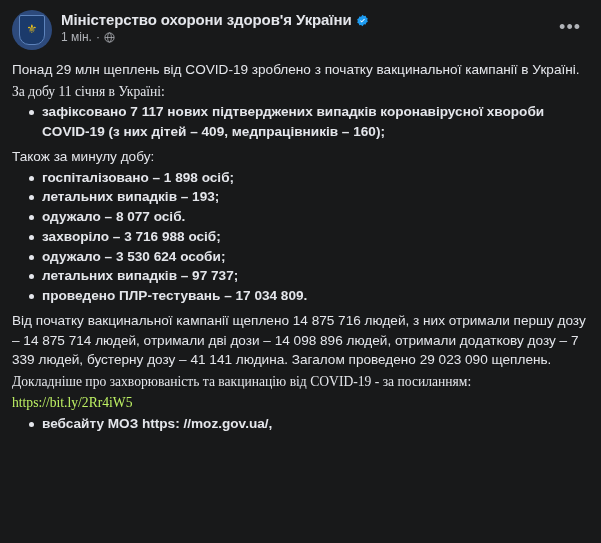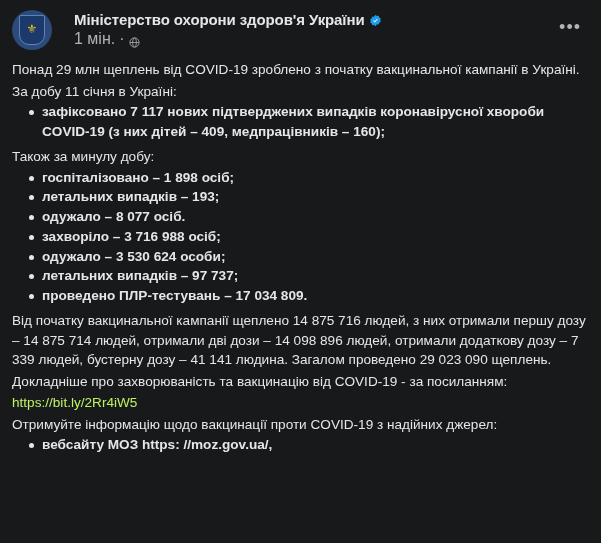--- a/index.html
+++ b/index.html
@@ -49,21 +49,21 @@
     border-radius: 2px 2px 10px 10px;
     display: flex;
     align-items: center;
     justify-content: center;
     font-size: 9px;
     color: #f0c419;
     line-height: 1;
   }
   .avatar .crest span { transform: translateY(-1px); font-size: 12px; }
   .header-text {
-    margin-left: 22px;
+    margin-left: 9px;
     display: flex;
     flex-direction: column;
     justify-content: flex-end;
     padding-top: 1px;
   }
   .page-name-row {
     display: flex;
     align-items: center;
     gap: 4px;
   }
@@ -77,21 +77,21 @@
     width: 13px;
     height: 13px;
     display: inline-block;
   }
   .meta-row {
     display: flex;
     align-items: center;
     gap: 4px;
     margin-top: 2px;
     color: #b0b3b8;
-    font-size: 16px;
+    font-size: 12px;
   }
   .globe-icon {
     width: 11px;
     height: 11px;
     display: inline-block;
   }
   .more-btn {
     position: absolute;
     right: 2px;
     top: 4px;
@@ -107,21 +107,21 @@
   .post-body {
     margin-top: 6px;
     font-size: 13.6px;
     line-height: 19.5px;
     color: #e4e6eb;
   }
   .para {
     margin: 0 0 0 0;
     padding: 0;
   }
-  .para + .para { margin-top: 2px; }
+  .para + .para { margin-top: 2px; font-family: Liberation Serif, serif; }
   .spaced { margin-top: 6px; }
   ul.bullets {
     margin: 1px 0 0 0;
     padding-left: 30px;
     list-style: none;
     font-weight: bold;
   }
   ul.bullets li {
     position: relative;
     padding-left: 0;
@@ -202,20 +202,19 @@
       <li>проведено ПЛР-тестувань – 17 034 809.</li>
     </ul>
 
     <p class="para spaced">Від початку вакцинальної кампанії щеплено 14 875 716 людей, з них отримали першу дозу – 14 875 714 людей, отримали дві дози – 14 098 896 людей, отримали додаткову дозу – 7 339 людей, бустерну дозу – 41 141 людина. Загалом проведено 29 023 090 щеплень.</p>
 
     <p class="para spaced">Докладніше про захворюваність та вакцинацію від COVID-19 - за посиланням:</p>
     <p class="para">
       <a class="link" href="#">https://bit.ly/2Rr4iW5</a>
     </p>
 
-    <p class="para spaced">Отримуйте інформацію щодо вакцинації проти COVID-19 з надійних джерел:</p>
     <ul class="bullets">
       <li><span>вебсайту МОЗ https: //moz.gov.ua/,</span></li>
 
     </ul>
 
   </div>
 </div>
 
 </body></html>

